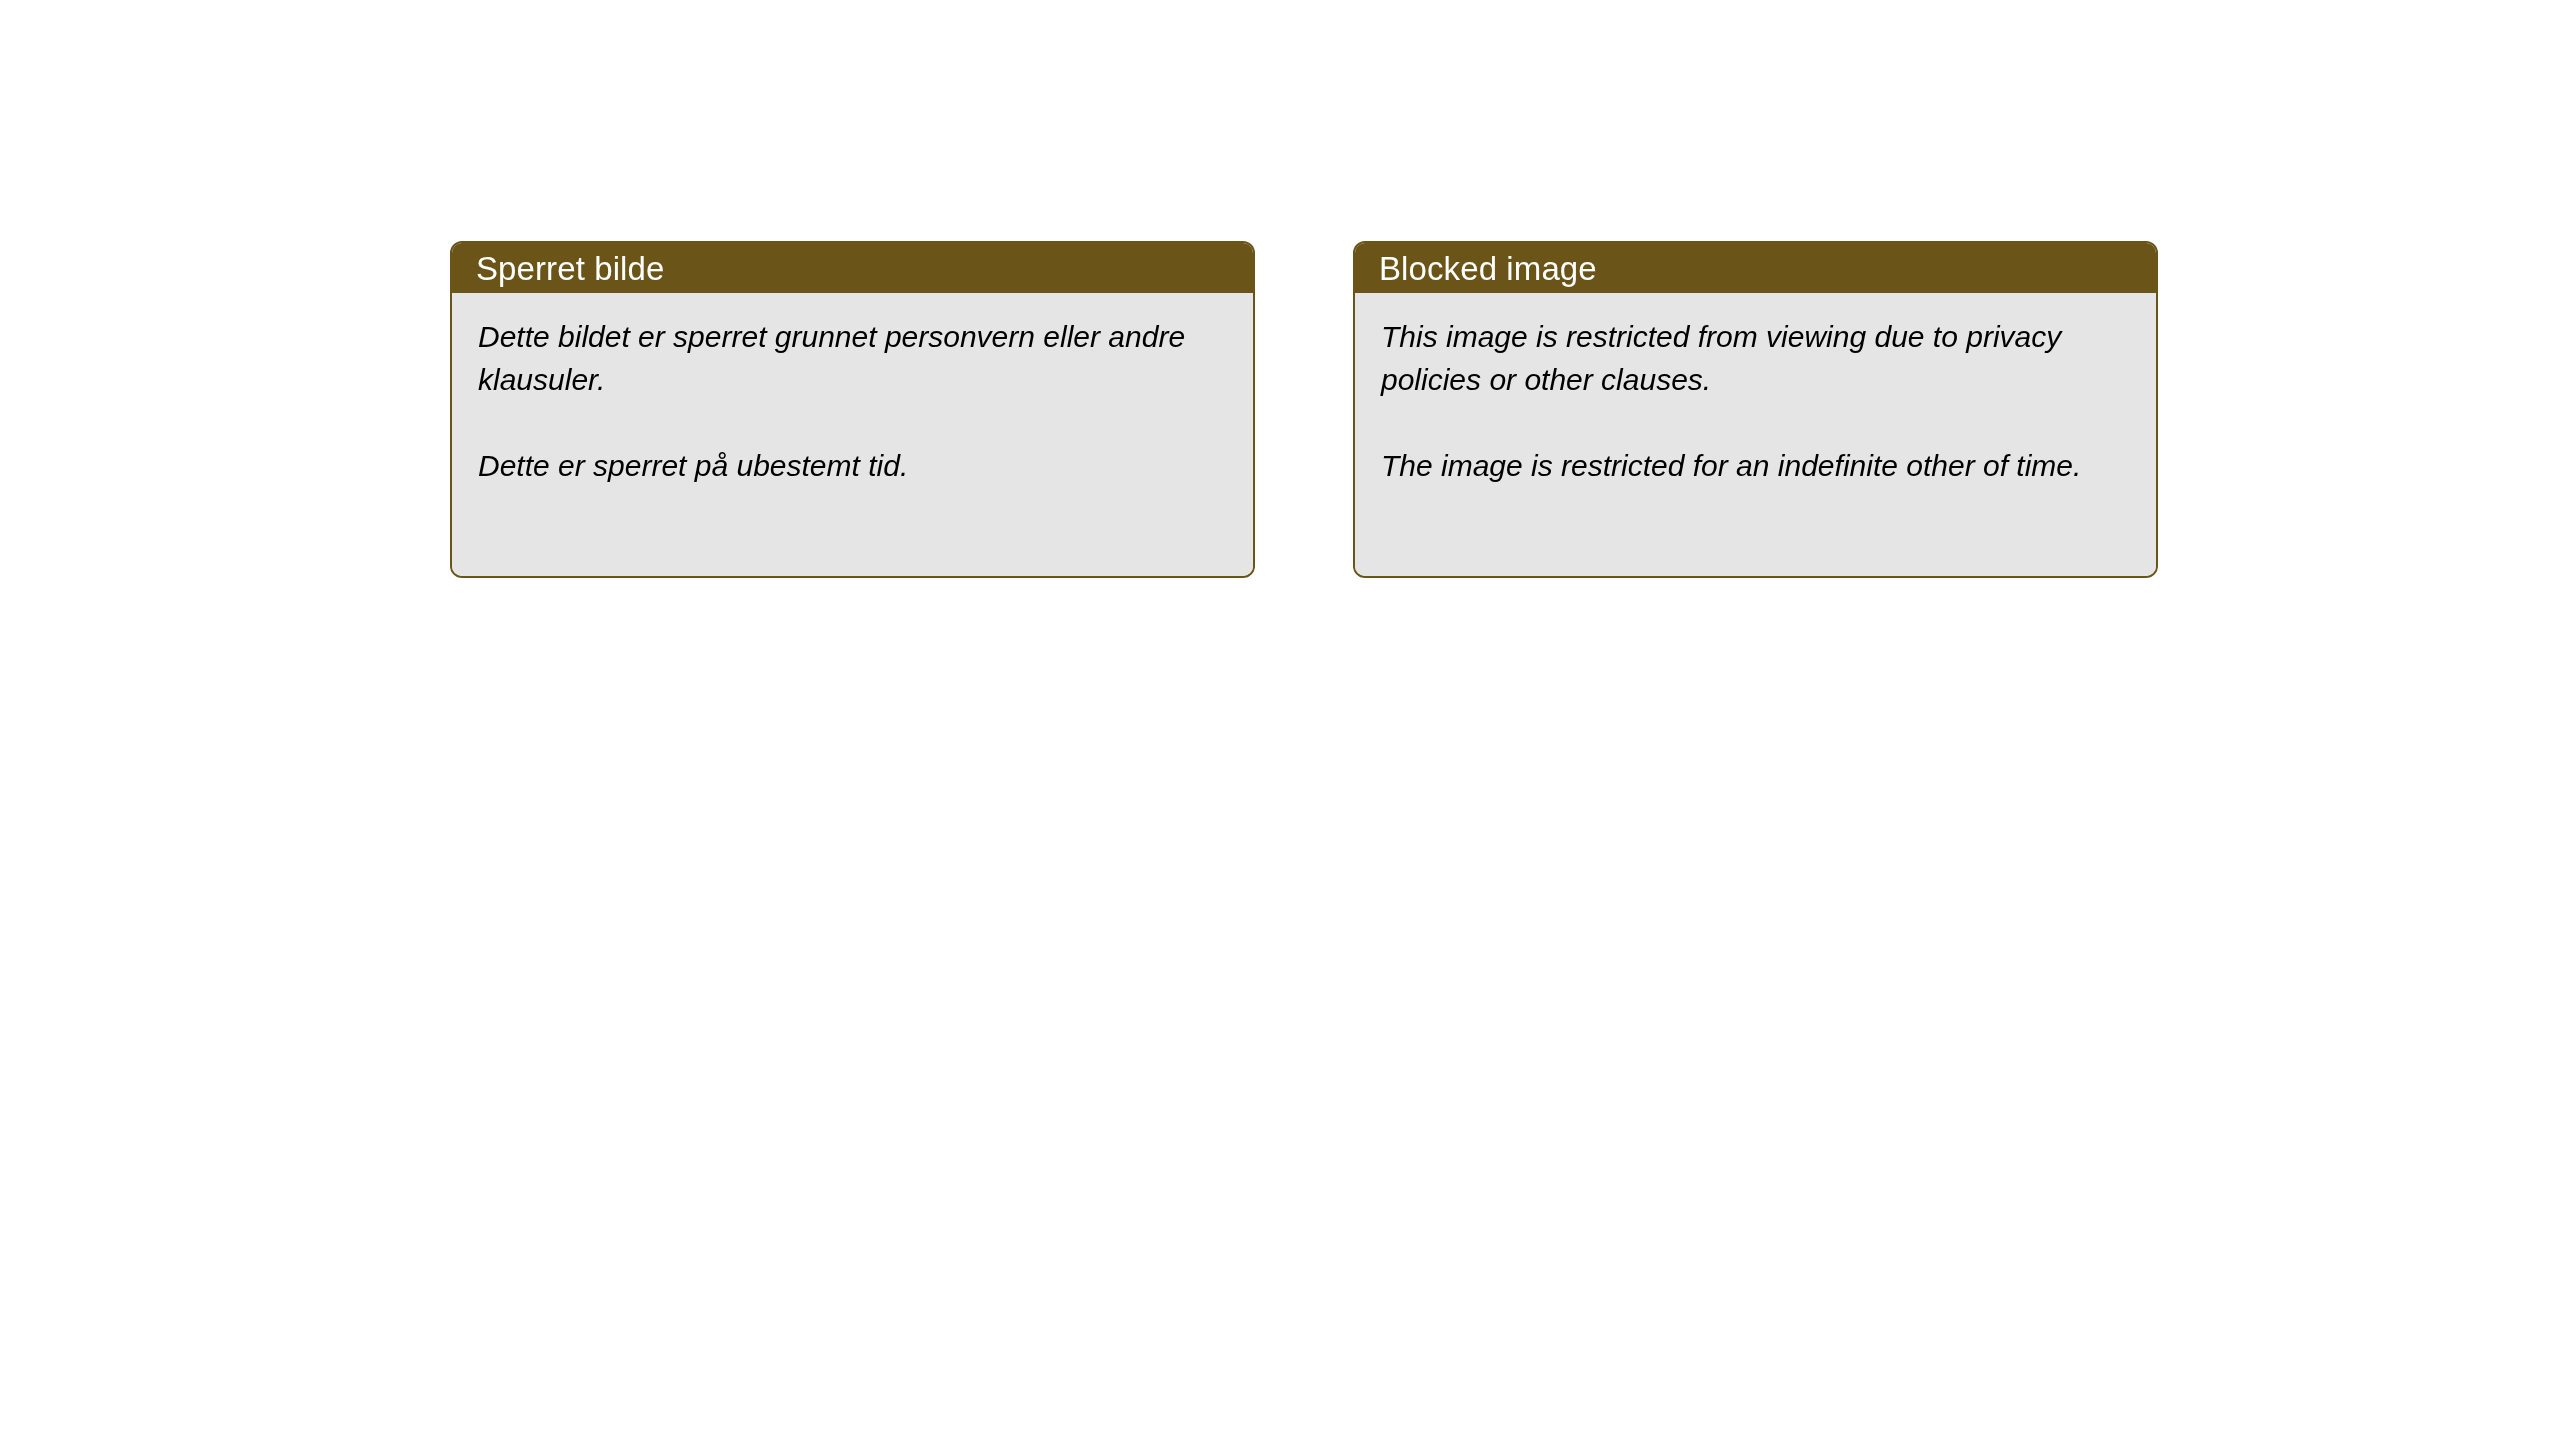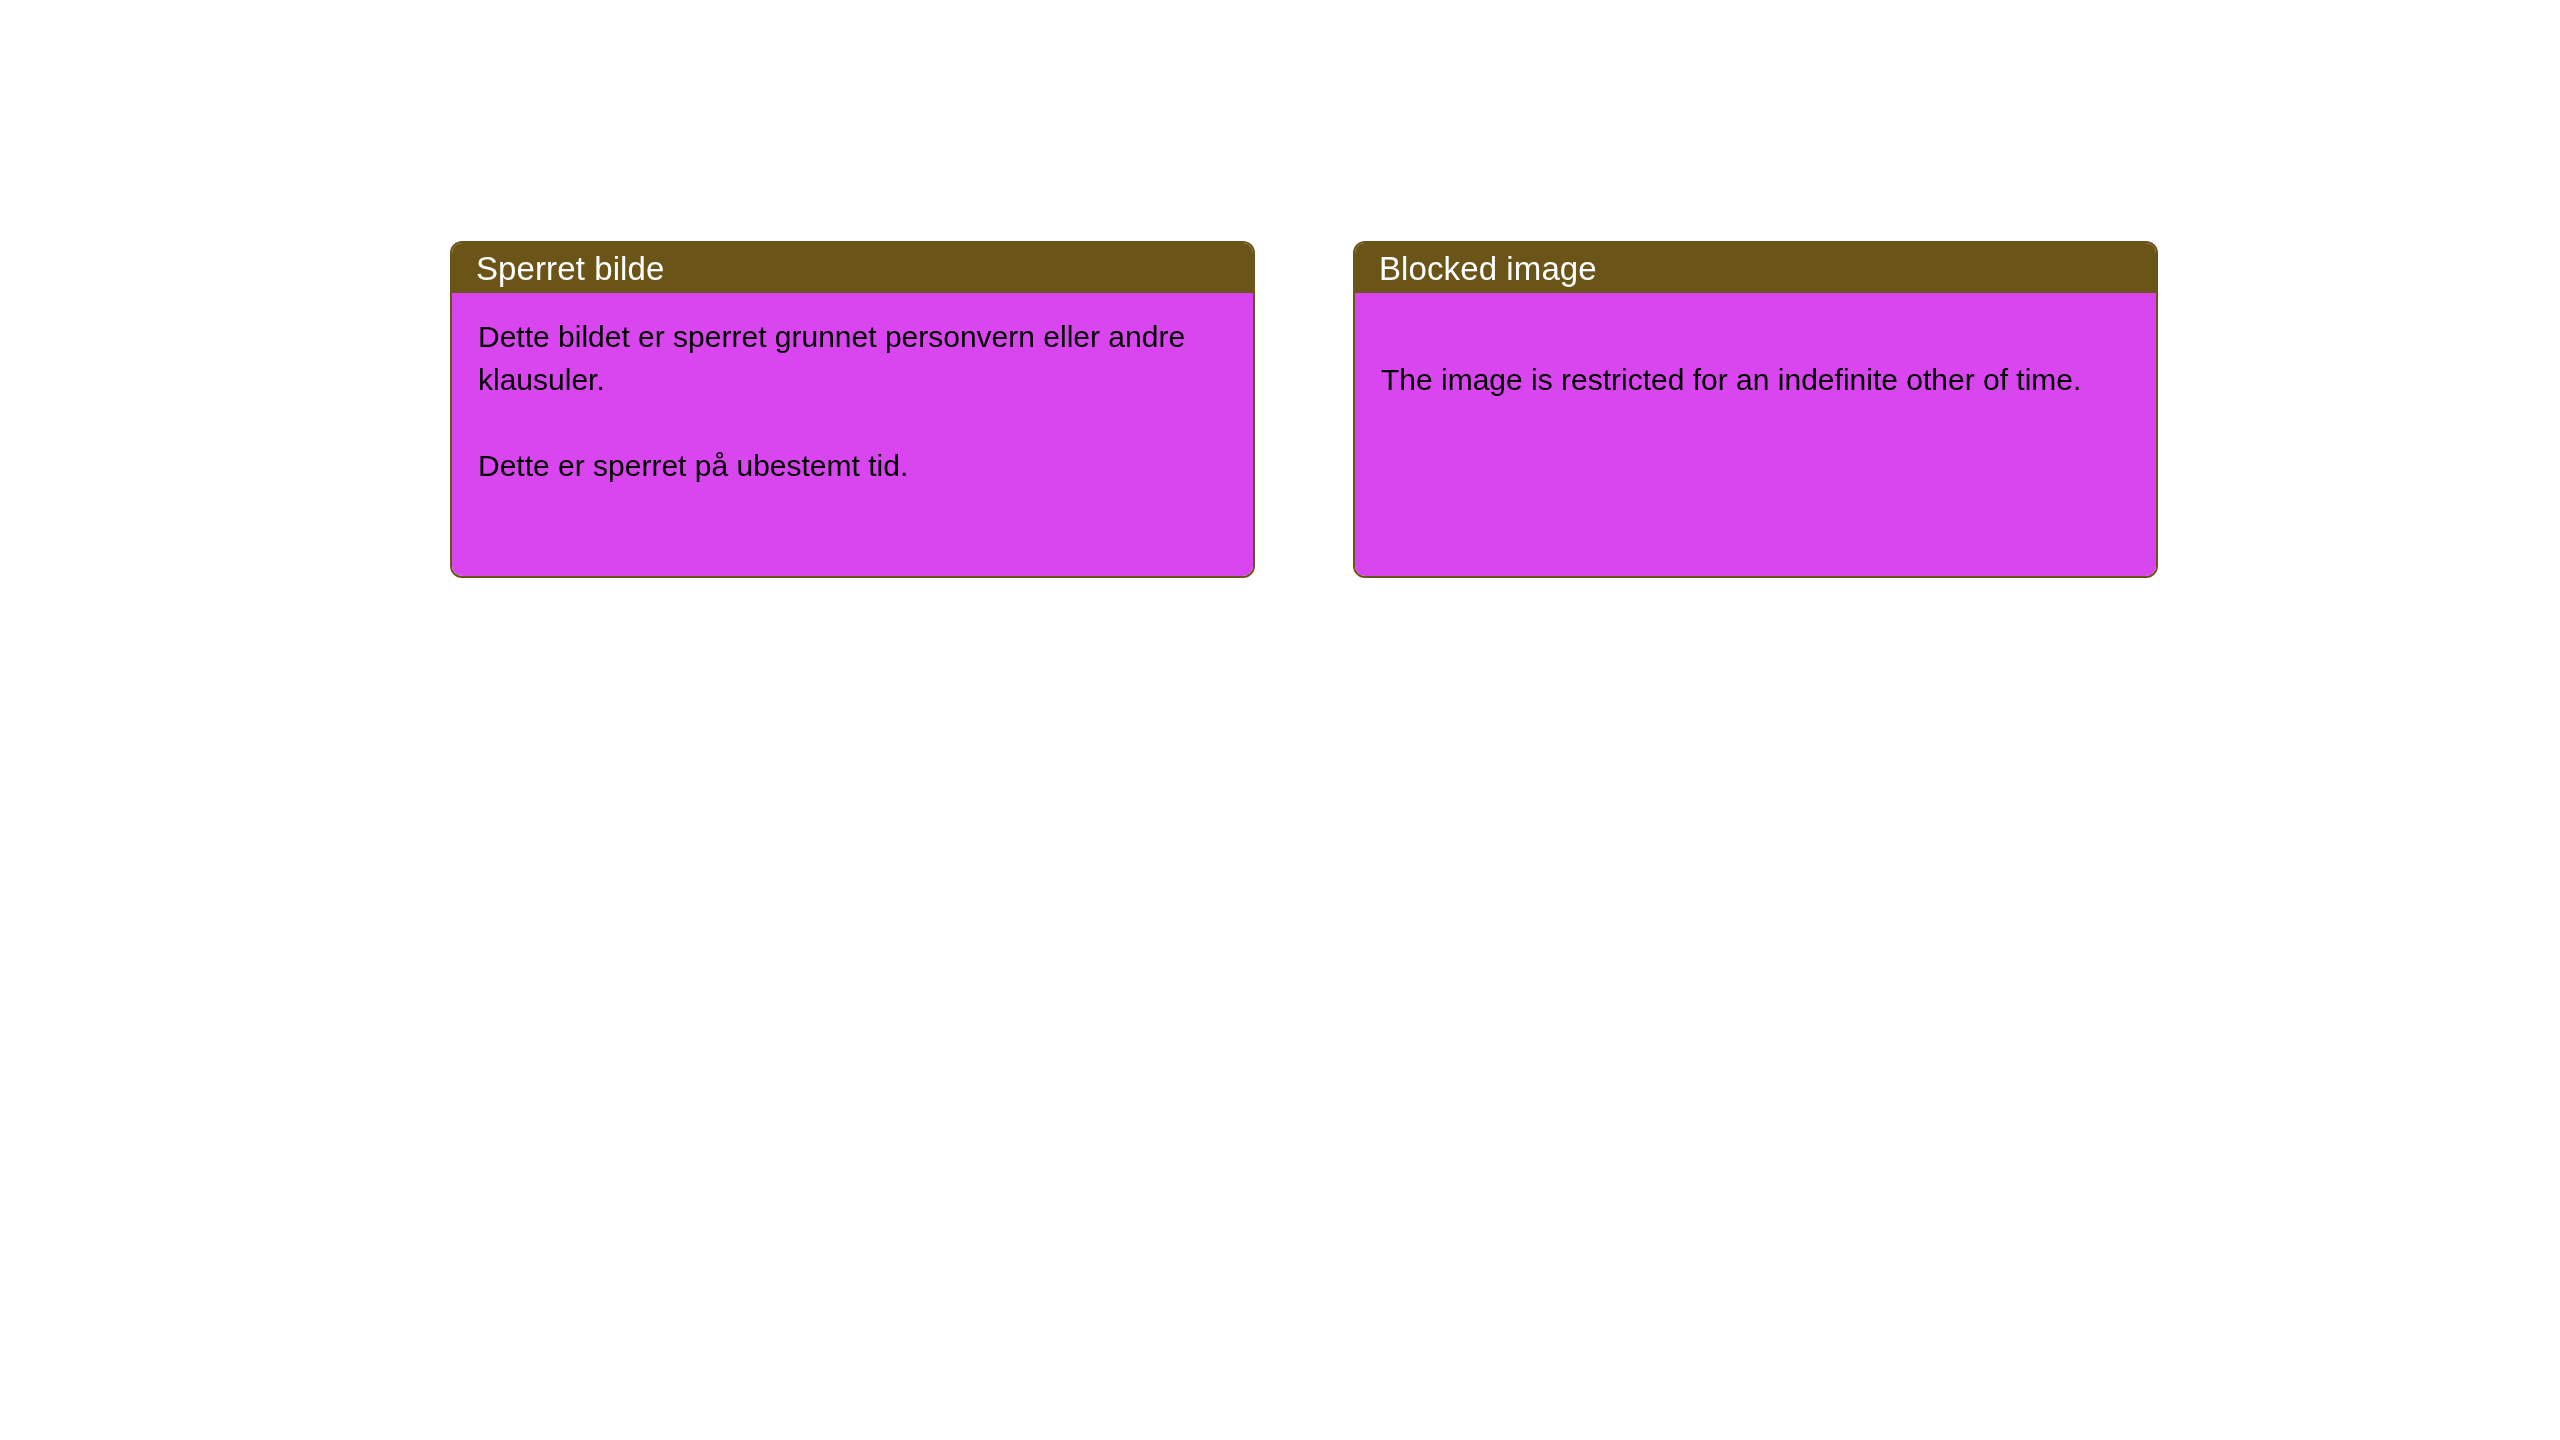--- a/index.html
+++ b/index.html
@@ -52,23 +52,24 @@
     color: #ffffff;
     font-size: 33px;
     line-height: 1;
     font-weight: 400;
     letter-spacing: 0.1px;
     white-space: nowrap;
   }
 
   .card-body {
     flex: 1 1 auto;
-    background: #d946ef;
+    background: #e5e5e5;
     padding: 22px 28px 0 26px;
     box-sizing: border-box;
+    font-style: italic;
   }
 
   .card-paragraph {
     color: #000000;
     font-size: 30px;
     line-height: 43px;
     font-weight: 400;
     margin: 0;
     max-width: 730px;
   }
@@ -91,18 +92,19 @@
       <div class="paragraph-gap"></div>
       <p class="card-paragraph">Dette er sperret på ubestemt tid.</p>
     </div>
   </section>
 
   <section class="card card--en">
     <div class="card-header">
       <h2 class="card-title">Blocked image</h2>
     </div>
     <div class="card-body">
+      <p class="card-paragraph">This image is restricted from viewing due to privacy policies or other clauses.</p>
       <div class="paragraph-gap"></div>
       <p class="card-paragraph">The image is restricted for an indefinite other of time.</p>
     </div>
   </section>
 
 </div>
 
 </body></html>

